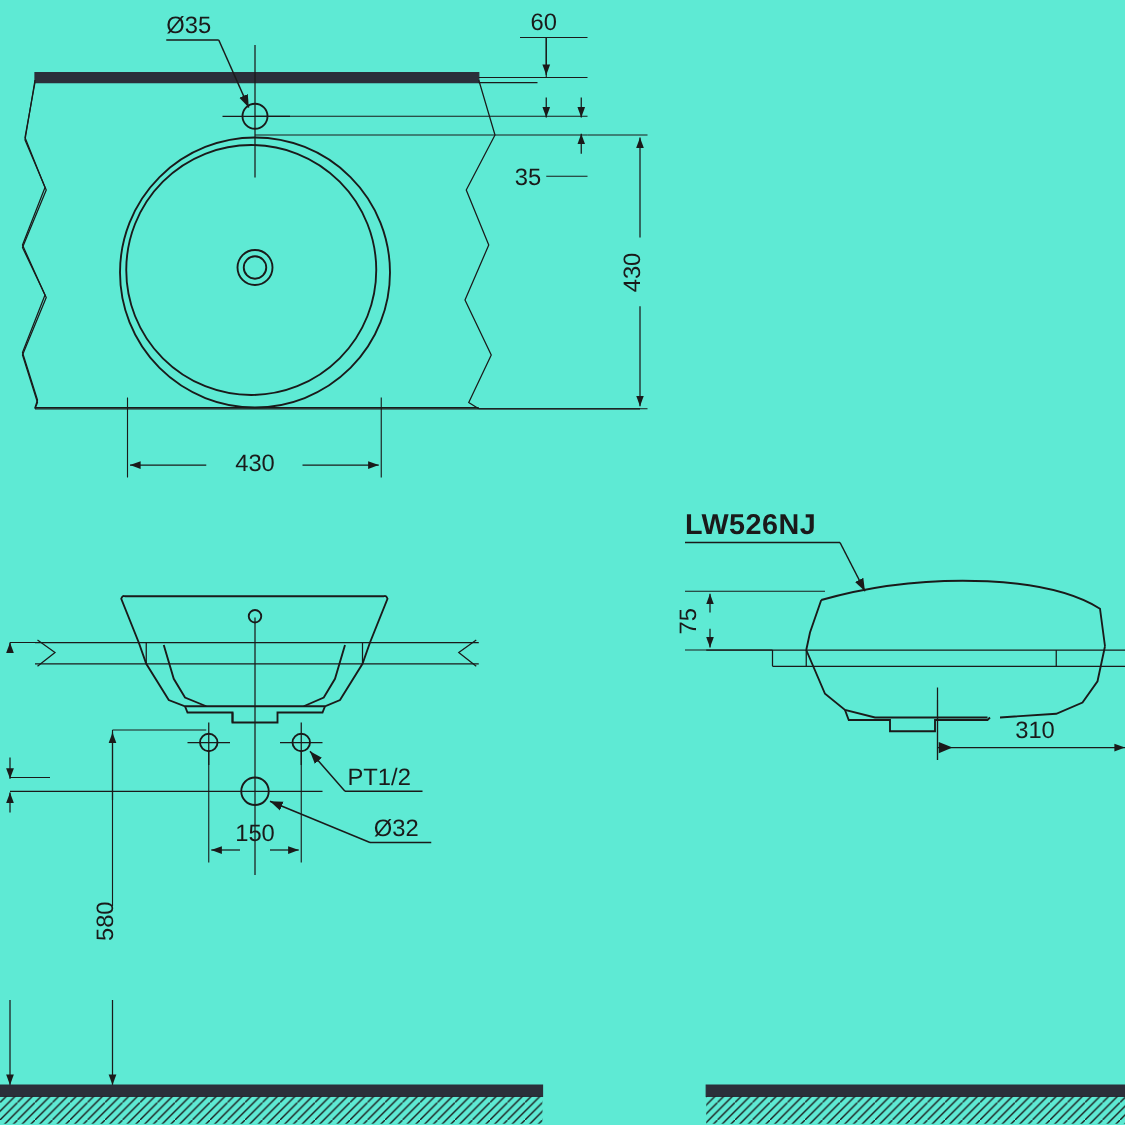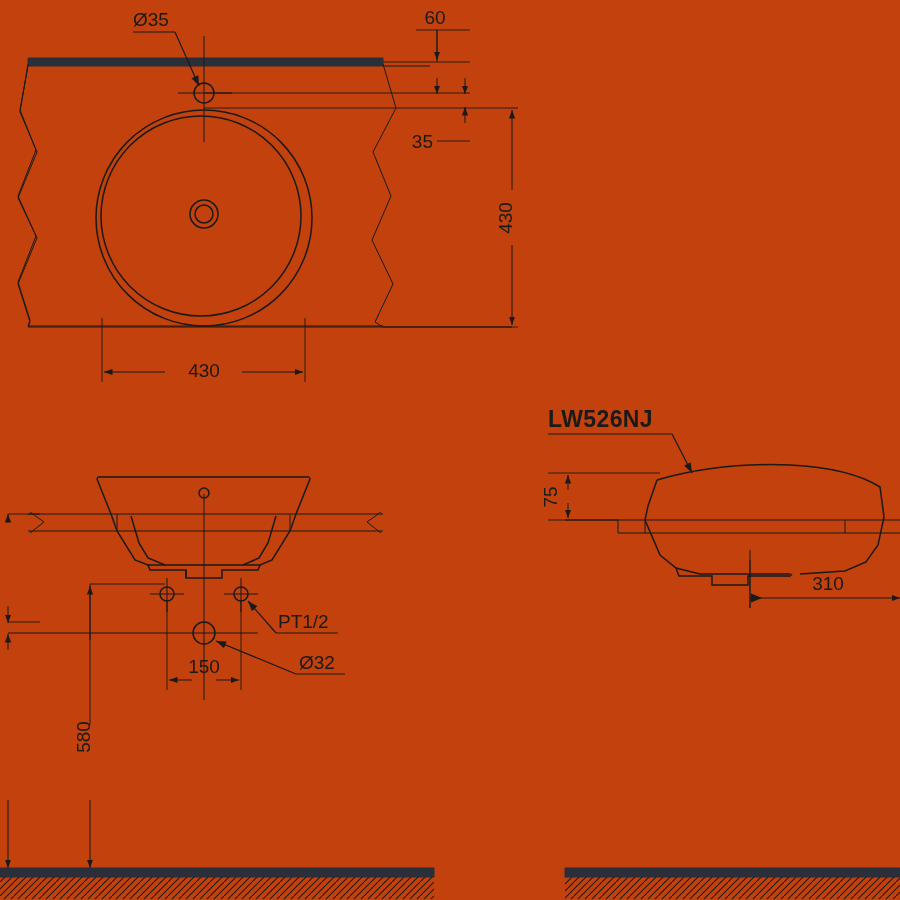--- a/index.html
+++ b/index.html
@@ -1,19 +1,19 @@
 <!DOCTYPE html>
 <html><head>
 <meta charset="utf-8">
 <title>LW526NJ Technical Drawing</title>
 <style>
   html,body{margin:0;padding:0;background:#ffffff;}
   body{width:900px;height:900px;overflow:hidden;
        font-family:"Liberation Sans",sans-serif;}
-  #sheet{position:relative;width:900px;height:900px;background:#c2410c;}
+  #sheet{position:relative;width:900px;height:900px;background:#5eead4;}
   svg{display:block;}
   .thin{fill:none;stroke:#1a1a1a;stroke-width:1;}
   .obj{fill:none;stroke:#1a1a1a;stroke-width:1.5;}
   .wall{fill:#2b2f3a;stroke:#2b2f3a;stroke-width:1;}
   .dim{fill:none;stroke:#1a1a1a;stroke-width:1;}
   .ext{fill:none;stroke:#1a1a1a;stroke-width:0.9;}
   .lead{fill:none;stroke:#1a1a1a;stroke-width:1.2;}
   .hatch{fill:none;stroke:#1a1a1a;stroke-width:1.1;}
   .ctr{fill:none;stroke:#1a1a1a;stroke-width:1;}
   text{font-family:"Liberation Sans",sans-serif;fill:#1a1a1a;}

